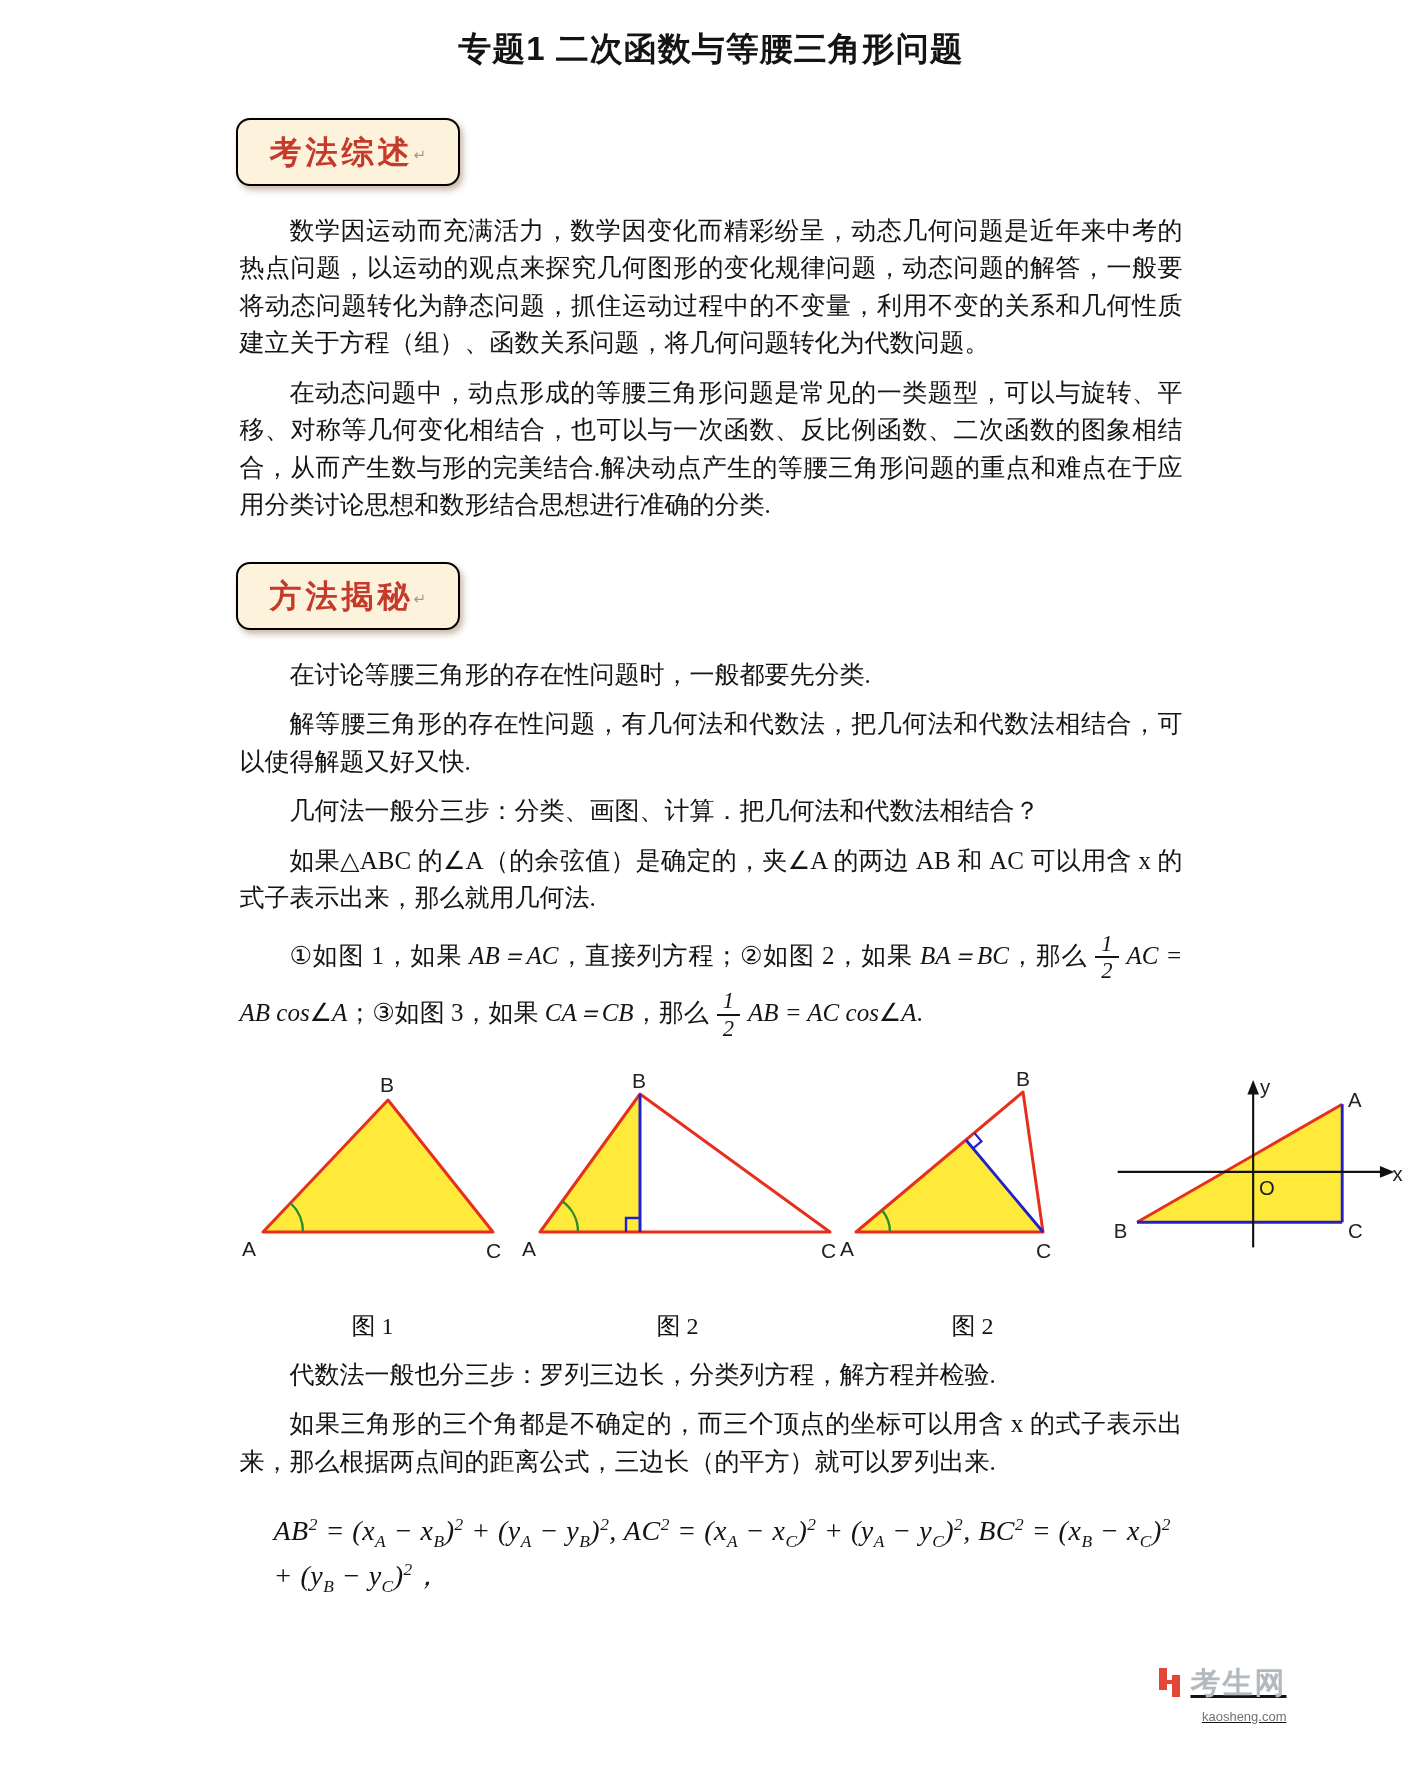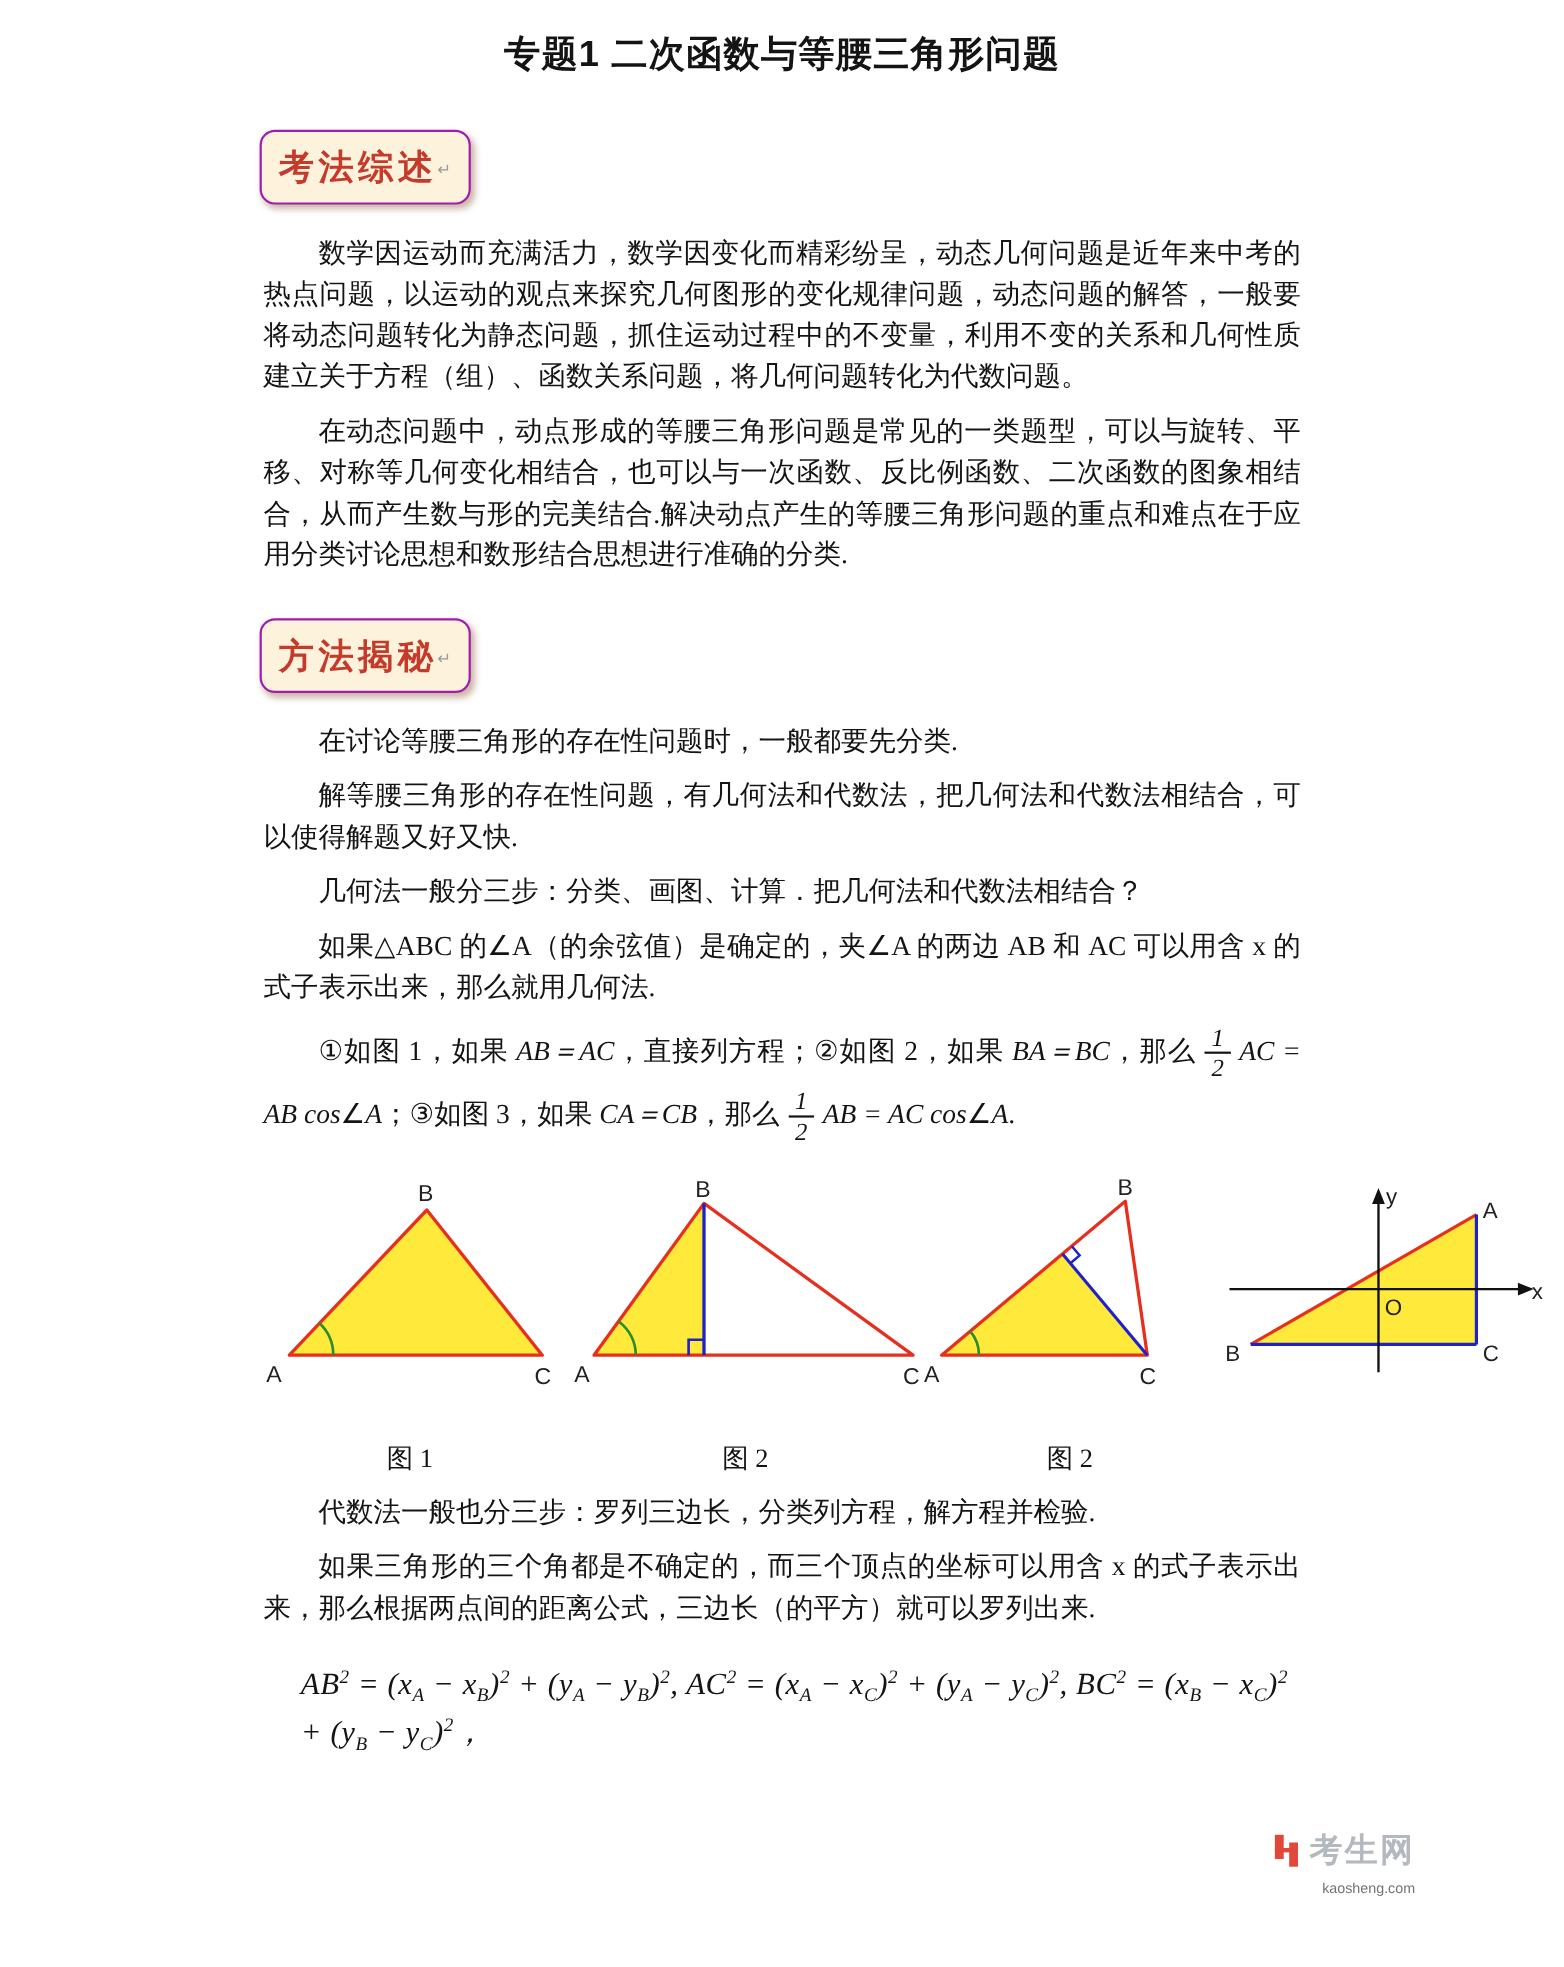--- a/index.html
+++ b/index.html
@@ -9,22 +9,22 @@
     background: #ffffff; padding: 16px 112px 0;
     font-family: "Liberation Serif", "DejaVu Sans", serif;
     color: #141414; font-size: 25px; line-height: 1.5;
   }
   .title {
     font-family: "Liberation Sans", "DejaVu Sans", sans-serif;
     font-weight: bold; font-size: 33px; text-align: center;
     margin: 8px 0 28px; letter-spacing: 1px;
   }
   .badge {
-    display: inline-block; margin: 16px 0 14px 8px; padding: 8px 16px;
-    background: #fdf2dc; border: 2px solid #a21caf; border-radius: 14px;
+    display: inline-block; margin: 16px 0 14px 8px; padding: 8px 32px;
+    background: #fdf2dc; border: 2px solid #000000; border-radius: 14px;
     box-shadow: 3px 4px 6px rgba(140, 95, 60, .45);
     color: #c43b2b; font-size: 32px; font-weight: bold; letter-spacing: 4px;
   }
   .badge .ret { font-size: 15px; color: #9a9a9a; font-weight: normal; letter-spacing: 0; vertical-align: middle; }
   p.body { margin: 12px; text-indent: 2em; text-align: justify; }
   .sect { margin-top: 20px; }
   .mi { font-style: italic; }
   .mathline { margin-top: 12px; }
   .frac {
     display: inline-flex; flex-direction: column; align-items: center;
@@ -36,21 +36,21 @@
   .figures { display: flex; justify-content: space-between; align-items: flex-end; margin-top: 28px; }
   .fig { text-align: center; }
   .fig .caption { margin-top: 30px; font-size: 24px; }
   .lbl { font-family: "Liberation Sans", "DejaVu Sans", sans-serif; font-size: 21px; fill: #222; }
   .algebra { margin-top: 46px; }
   .formula {
     margin: 30px 0 0 46px; font-size: 28px; font-style: italic; letter-spacing: .5px;
   }
   .formula sup { font-size: 62%; }
   .formula sub { font-size: 62%; }
-  .watermark { position: absolute; right: 20px; bottom: 62px; }
+  .watermark { position: absolute; right: 20px; bottom: 62px; text-decoration: underline; }
   .wm-row { display: flex; align-items: center; gap: 8px; }
   .wm-name {
     font-family: "Liberation Sans", "DejaVu Sans", sans-serif;
     font-size: 30px; font-weight: bold; color: #b3b9bf; letter-spacing: 2px;
   }
   .wm-domain {
     font-family: "Liberation Sans", "DejaVu Sans", sans-serif;
     font-size: 13px; color: #737373; text-align: right; margin-top: 2px;
   }
 </style>

